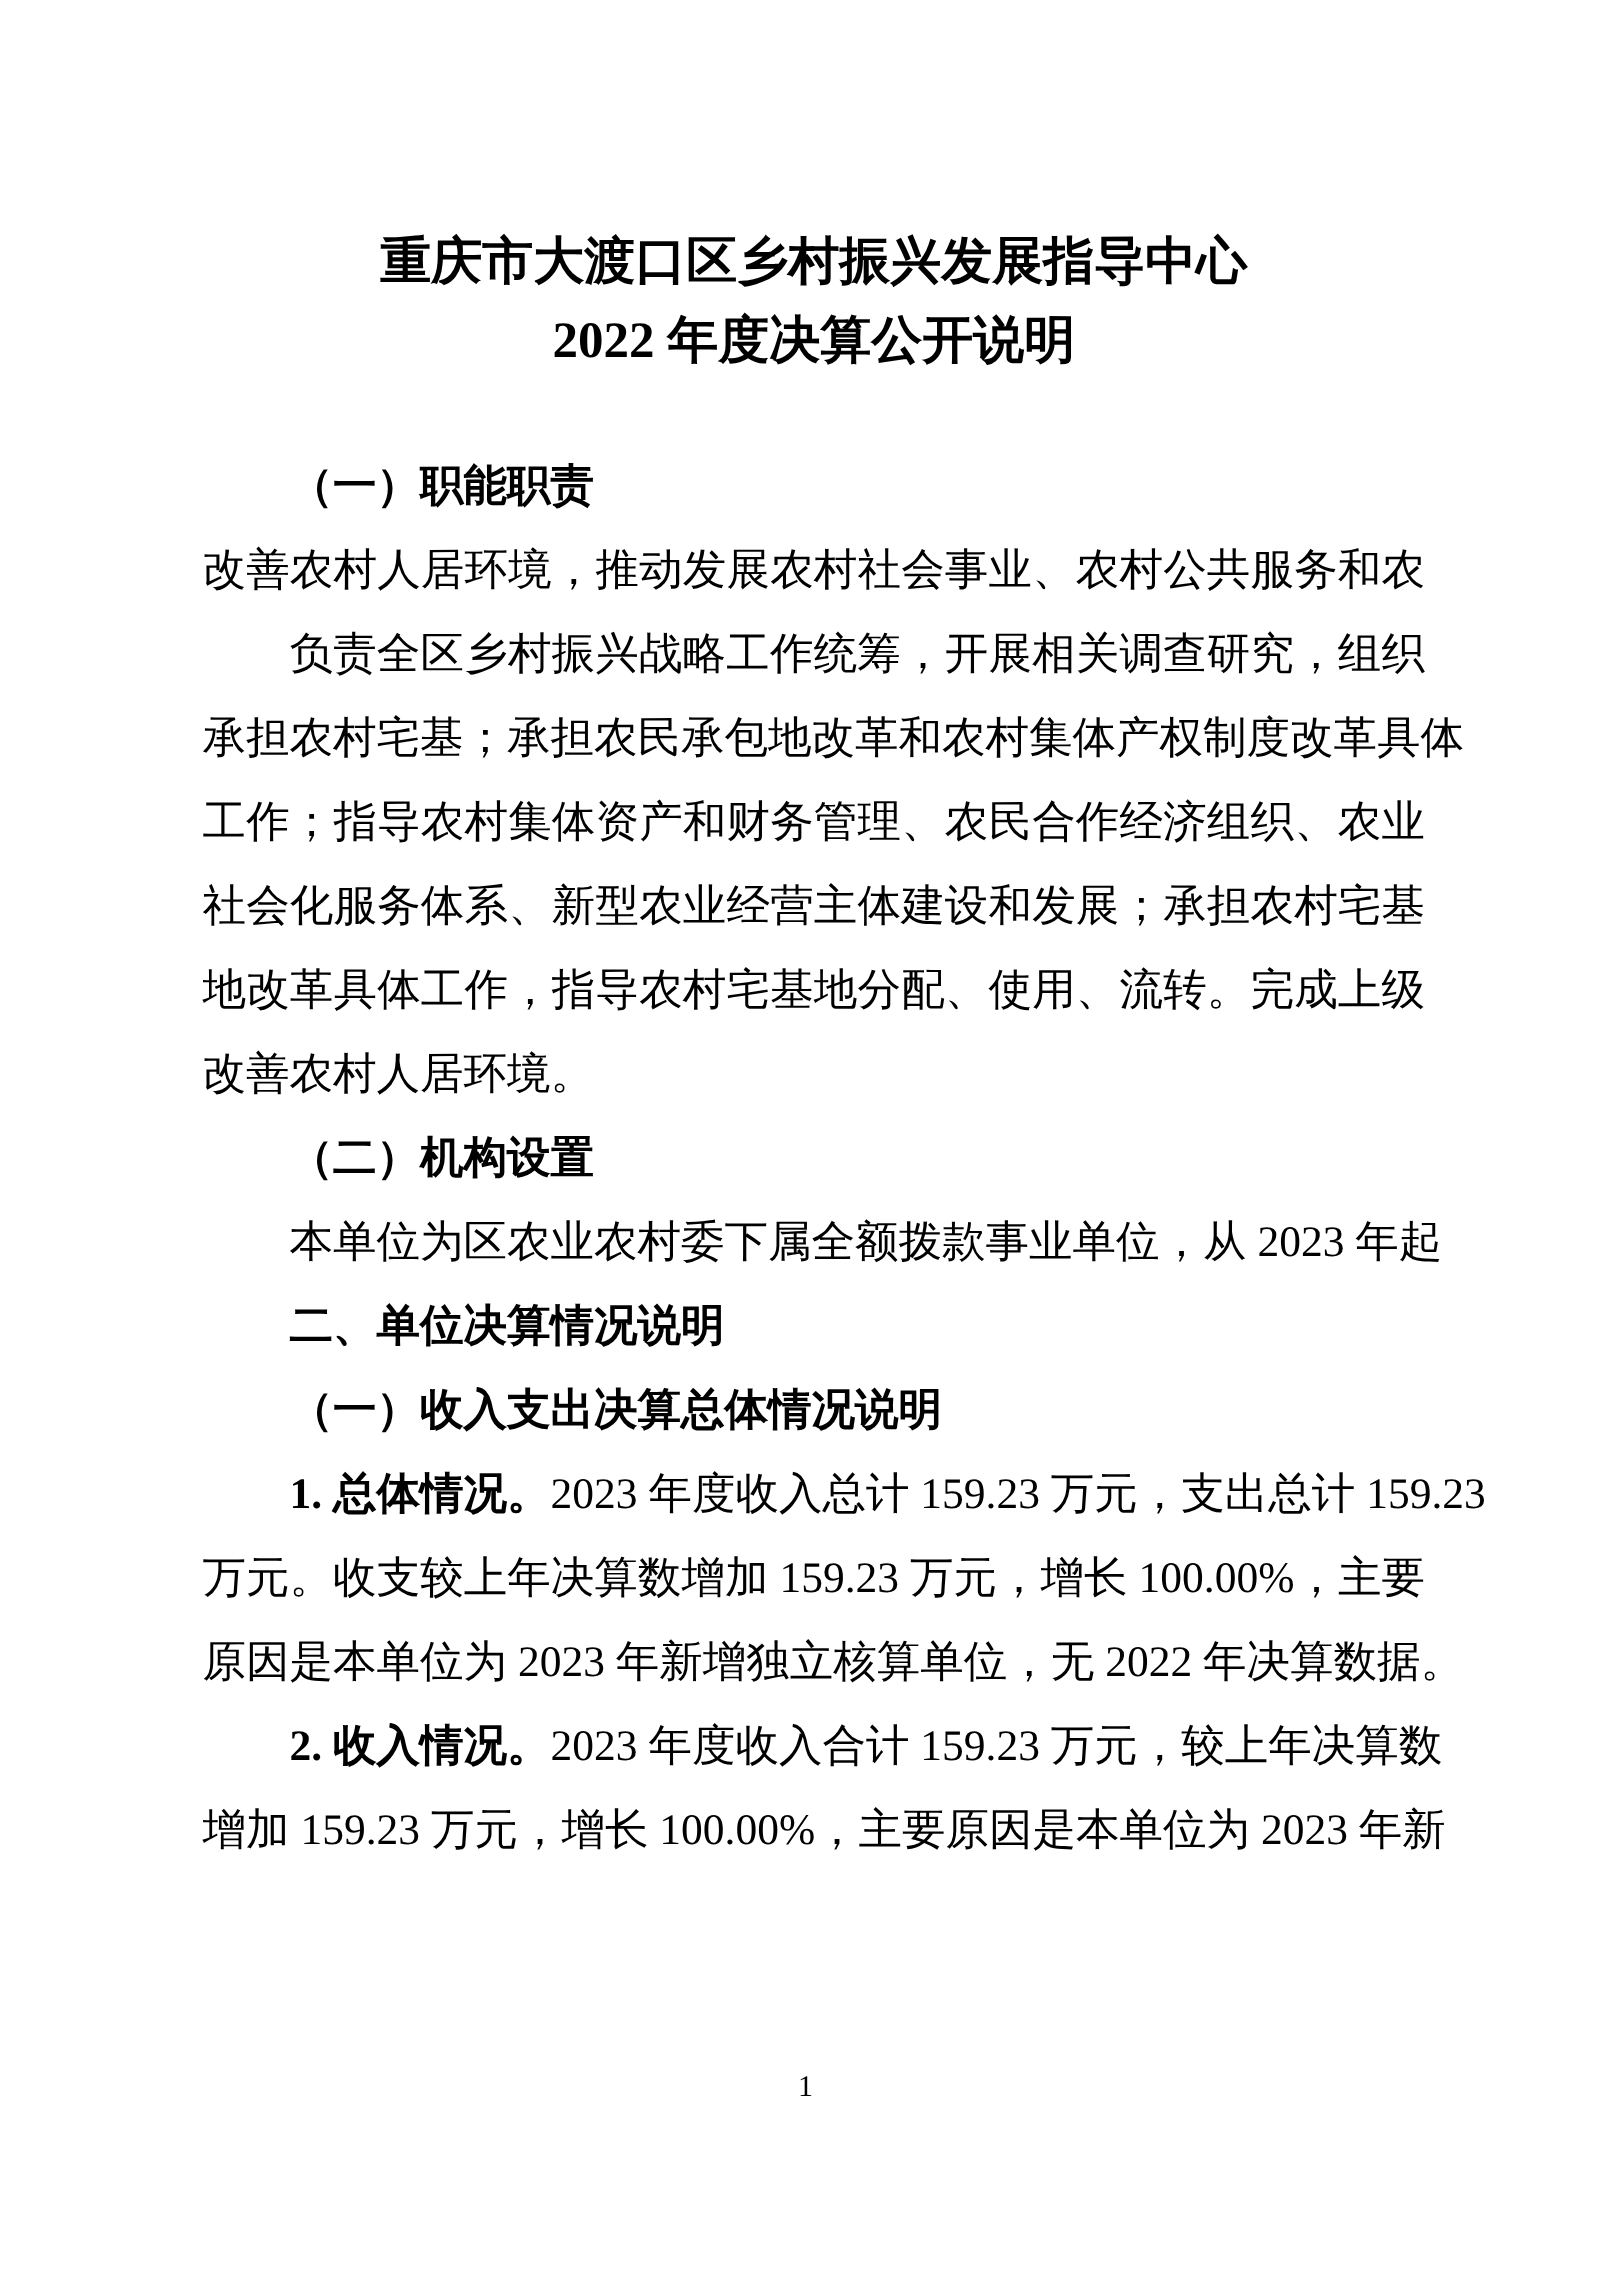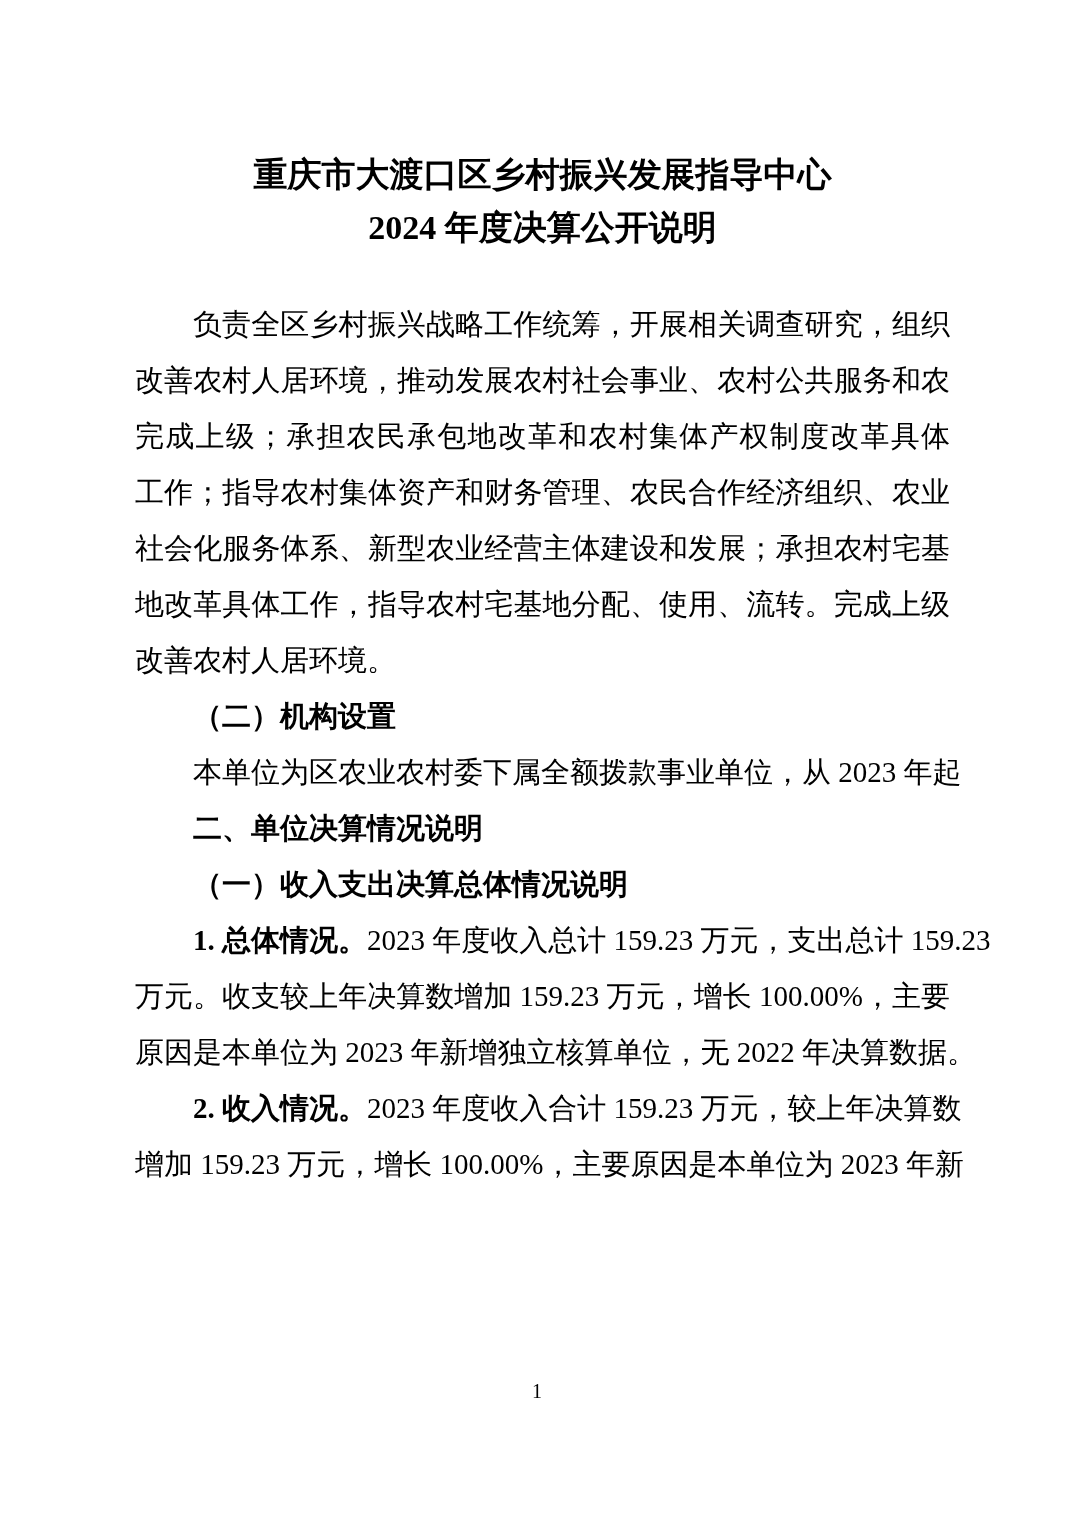--- a/index.html
+++ b/index.html
@@ -66,28 +66,29 @@
     font-family: "Liberation Serif", "DejaVu Serif", serif;
   }
 </style>
 </head>
 <body>
 
 <div class="page">
   <div class="content">
 
     <div class="title-line">重庆市大渡口区乡村振兴发展指导中心</div>
-    <div class="title-line">2024 年度决算公开说明</div>
+    <div class="title-line">2022 年度决算公开说明</div>
 
     <div class="title-gap"></div>
 
+    <div class="h2">（一）职能职责</div>
 
+    <div class="line">改善农村人居环境，推动发展农村社会事业、农村公共服务和农</div>
     <div class="line indent">负责全区乡村振兴战略工作统筹，开展相关调查研究，组织</div>
-    <div class="line">改善农村人居环境，推动发展农村社会事业、农村公共服务和农</div>
-    <div class="line">完成上级；承担农民承包地改革和农村集体产权制度改革具体</div>
+    <div class="line">承担农村宅基；承担农民承包地改革和农村集体产权制度改革具体</div>
     <div class="line">工作；指导农村集体资产和财务管理、农民合作经济组织、农业</div>
     <div class="line">社会化服务体系、新型农业经营主体建设和发展；承担农村宅基</div>
     <div class="line">地改革具体工作，指导农村宅基地分配、使用、流转。完成上级</div>
     <div class="line lastline">改善农村人居环境。</div>
 
     <div class="h2">（二）机构设置</div>
 
     <div class="line indent">本单位为区农业农村委下属全额拨款事业单位，从 2023 年起</div>
 
     <div class="h1">二、单位决算情况说明</div>

